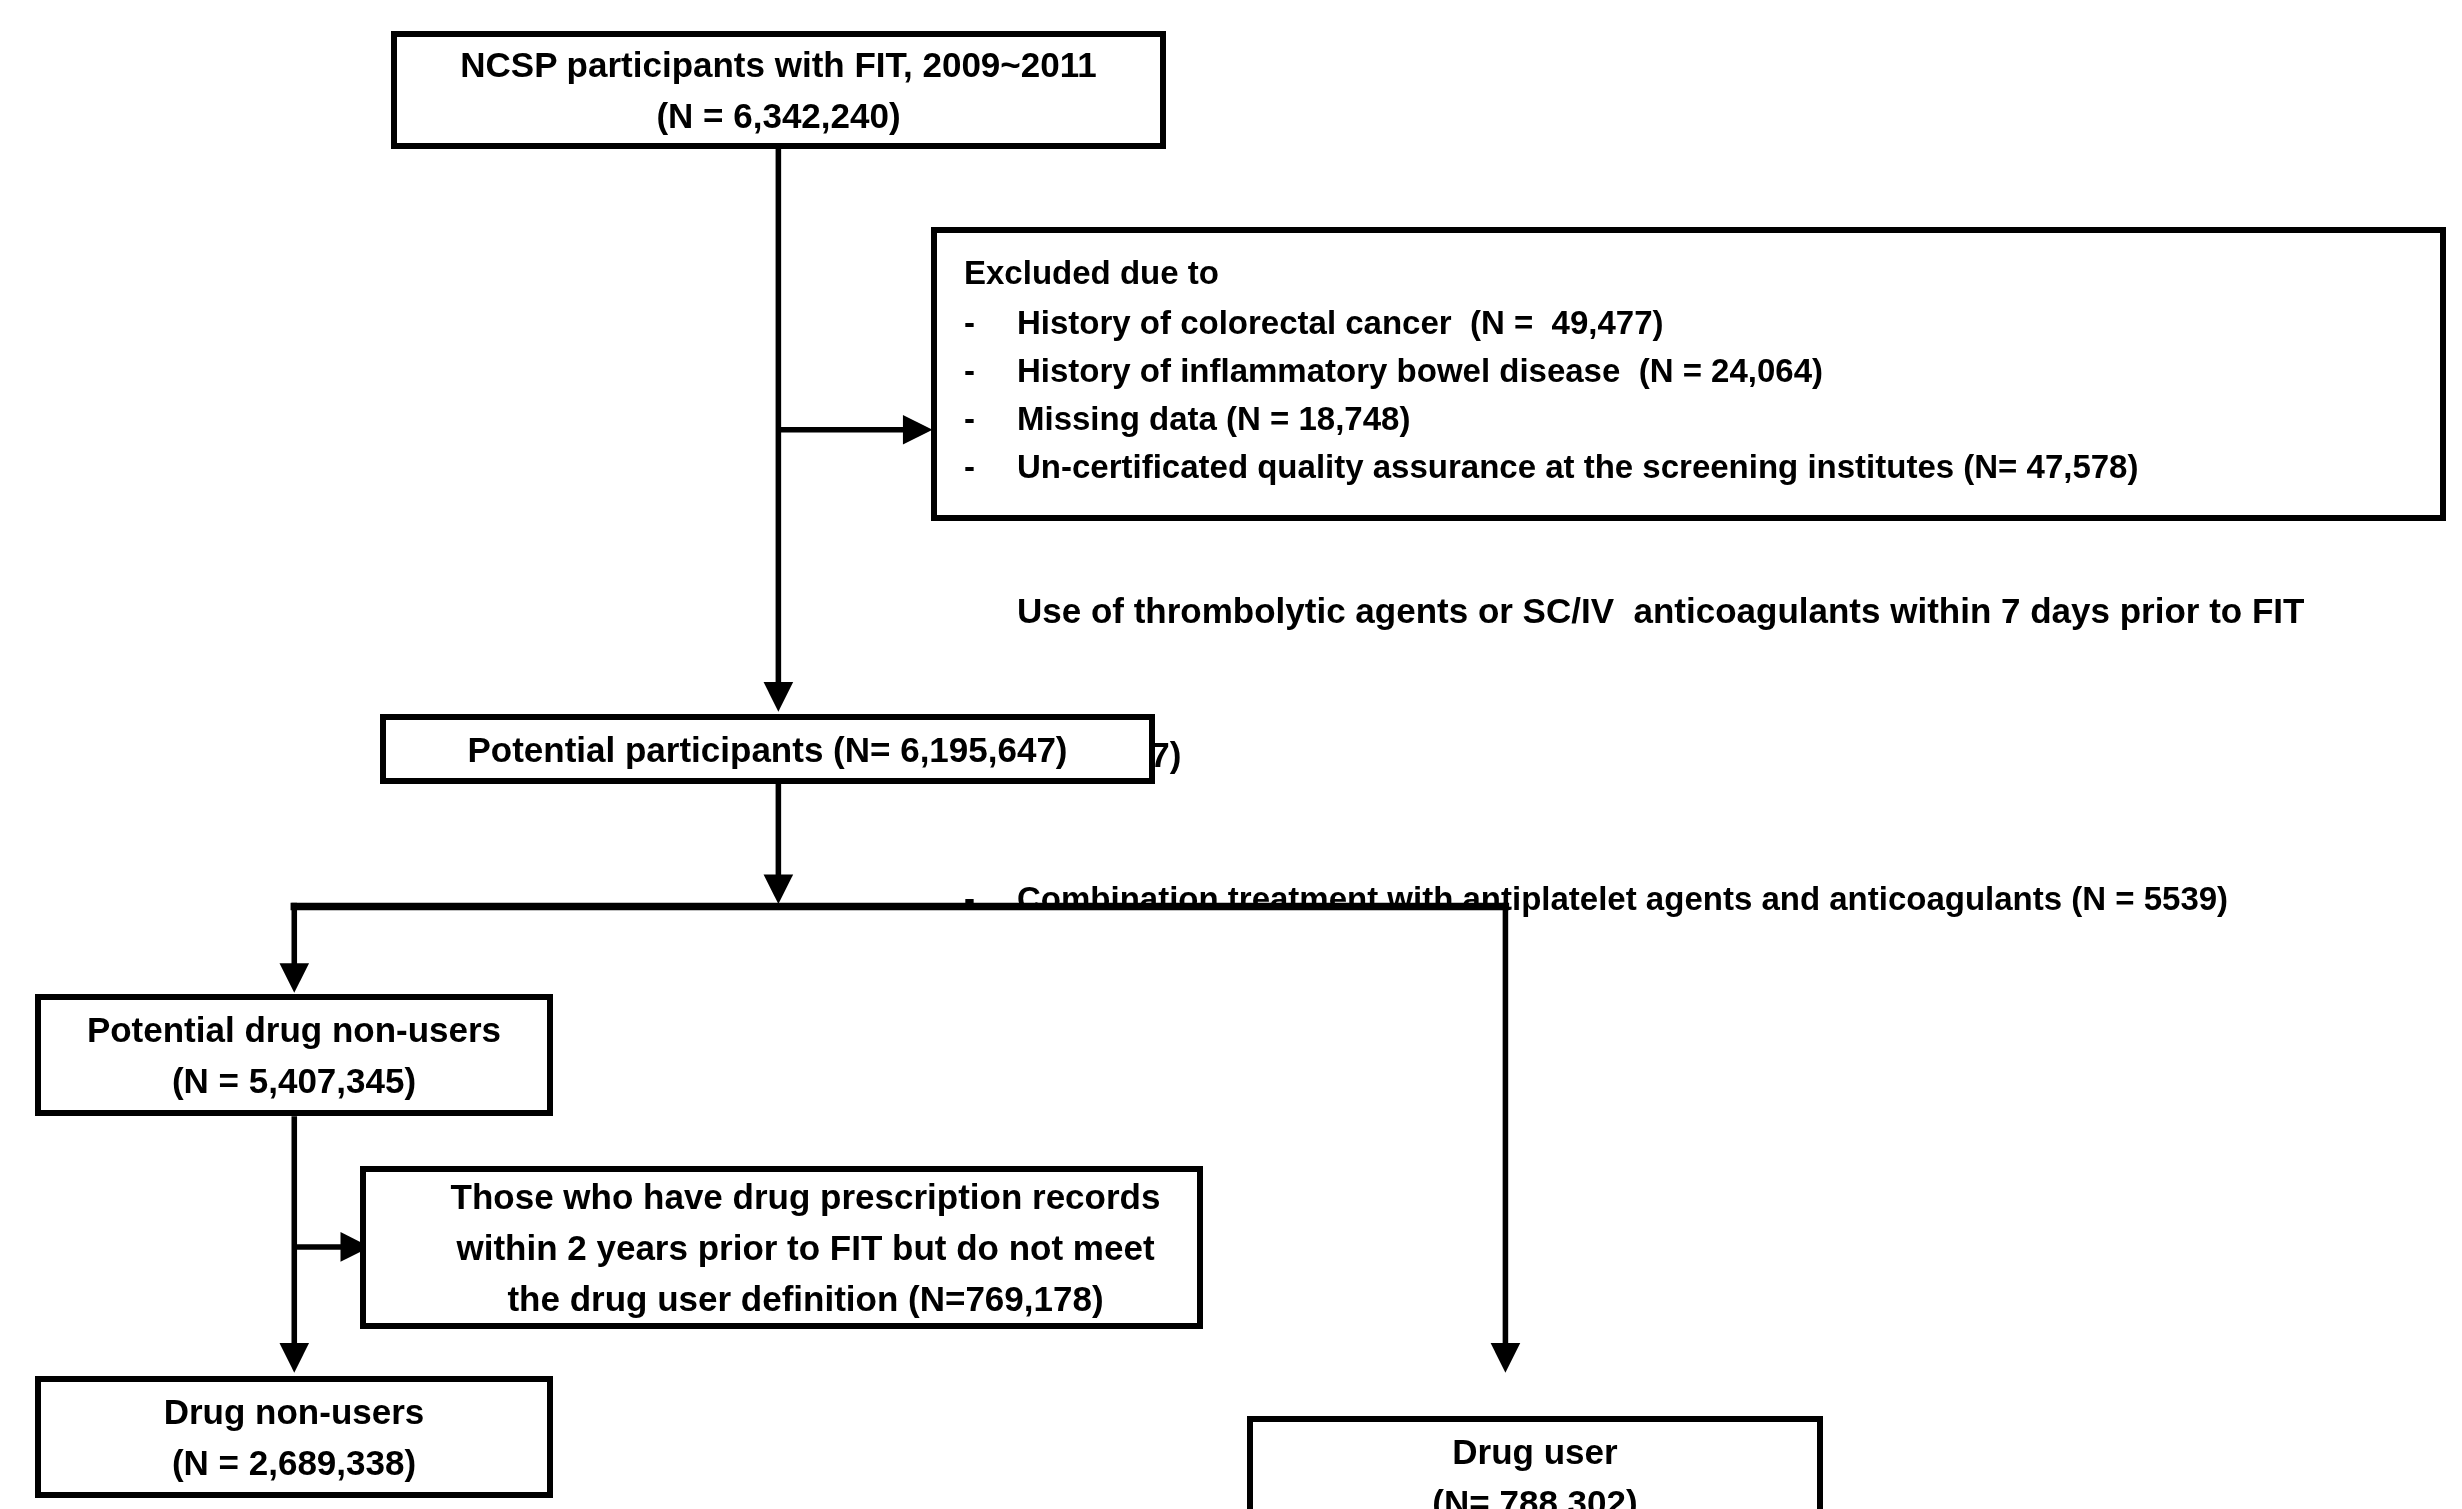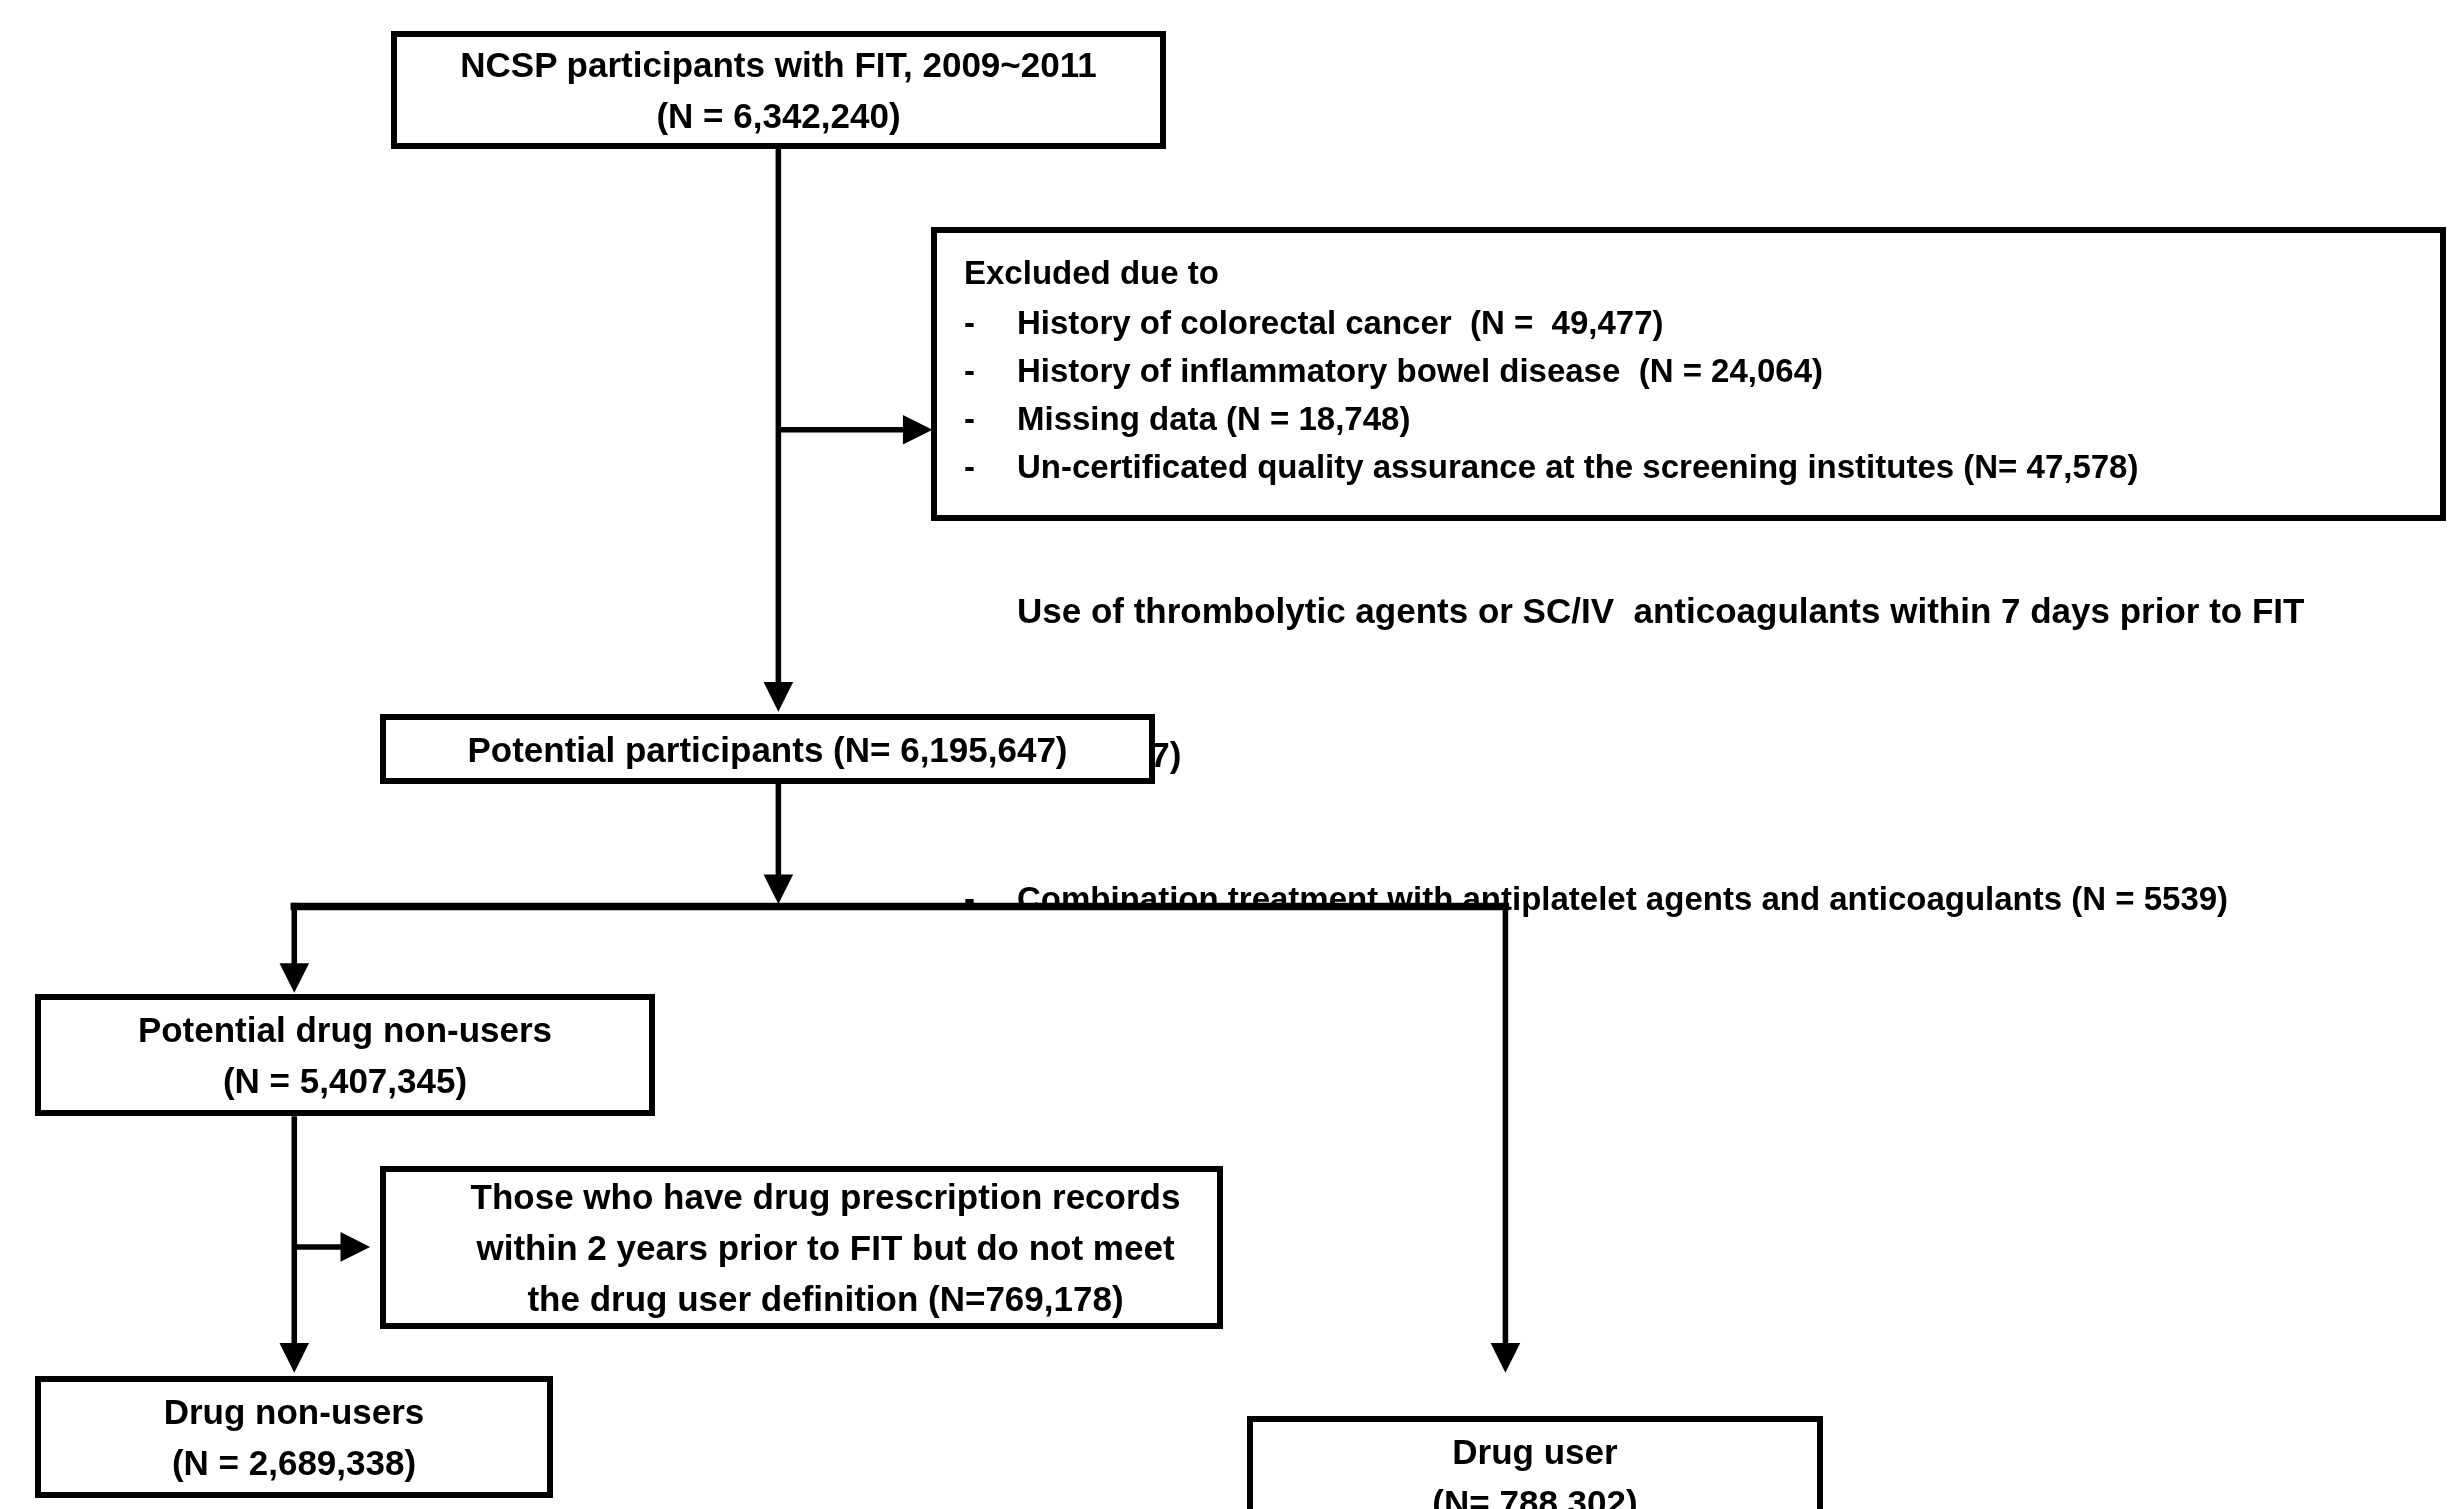--- a/index.html
+++ b/index.html
@@ -141,26 +141,26 @@
     <div class="ex-item">
       <div class="ex-dash">-</div>
       <div class="ex-text">Combination treatment with antiplatelet agents and anticoagulants (N = 5539)</div>
     </div>
   </div>
 
   <div class="box centered" style="left:380px; top:714px; width:775px; height:70px;">
     <div class="line">Potential participants (N= 6,195,647)</div>
   </div>
 
-  <div class="box centered" style="left:35px; top:994px; width:620px; height:122px;">
+  <div class="box centered" style="left:35px; top:994px; width:518px; height:122px;">
     <div class="line">Potential drug non-users</div>
     <div class="line">(N = 5,407,345)</div>
   </div>
 
-  <div class="box centered" style="left:380px; top:1166px; width:843px; height:163px;padding-left:48px;">
+  <div class="box centered" style="left:360px; top:1166px; width:843px; height:163px;padding-left:48px;">
     <div class="line">Those who have drug prescription records</div>
     <div class="line">within 2 years prior to FIT but do not meet</div>
     <div class="line">the drug user definition (N=769,178)</div>
   </div>
 
   <div class="box centered" style="left:35px; top:1376px; width:518px; height:122px;">
     <div class="line">Drug non-users</div>
     <div class="line">(N = 2,689,338)</div>
   </div>
 

